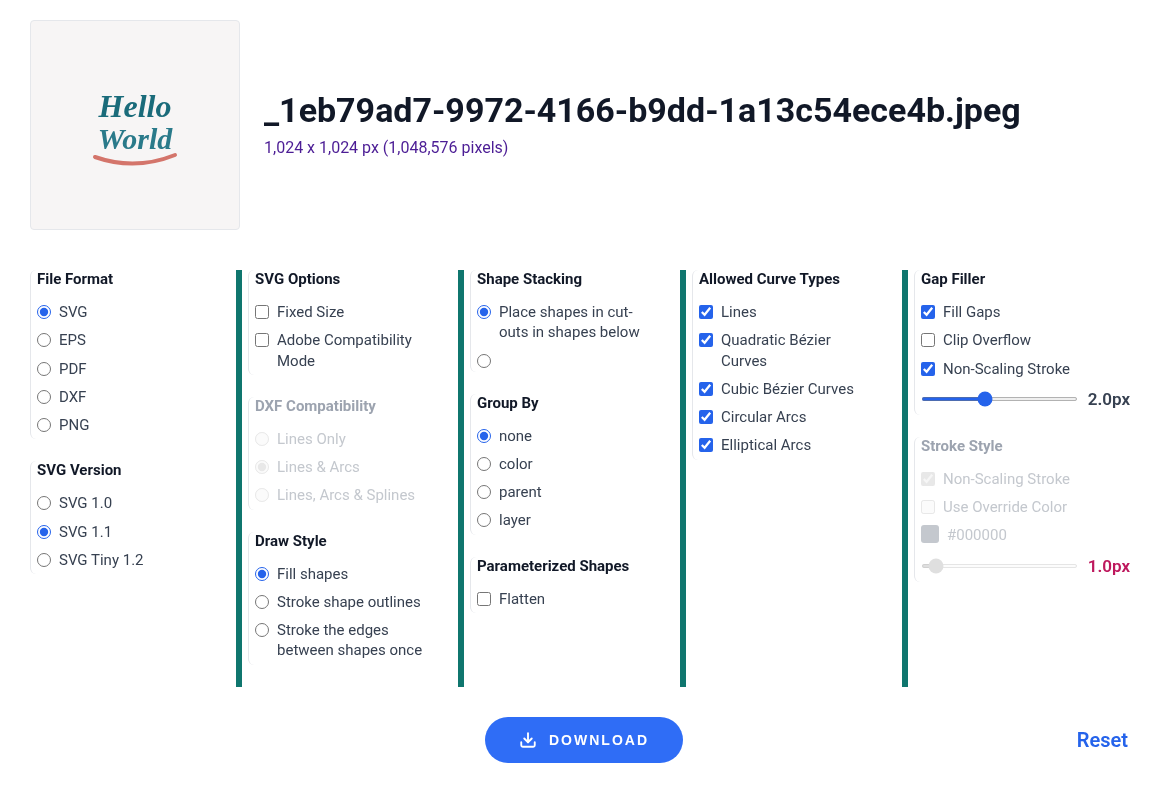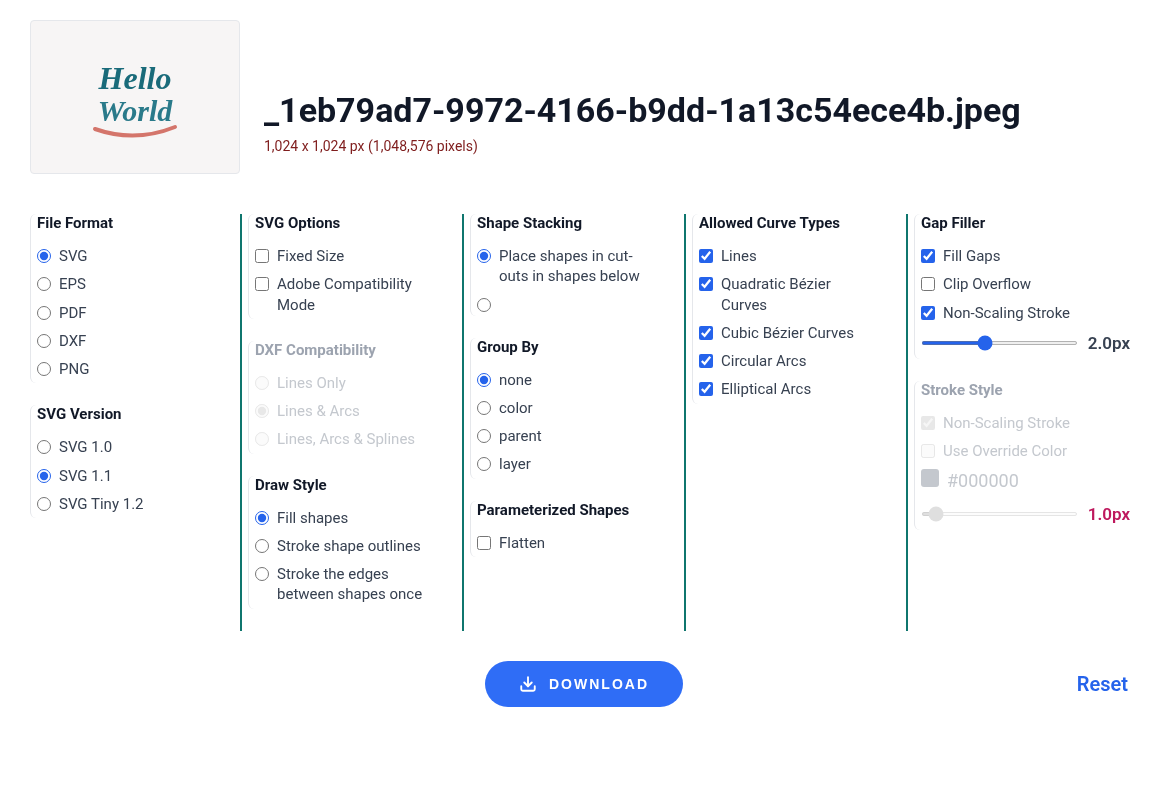--- a/index.html
+++ b/index.html
@@ -11,43 +11,43 @@
     padding: 20px 30px 0 30px;
     width: 1168px;
   }
   .header {
     display: flex;
     gap: 24px;
     align-items: flex-start;
     margin-bottom: 40px;
   }
   .thumbnail {
-    width: 210px; height: 154px;
+    width: 210px; height: 210px;
     border: 1px solid #e5e7eb;
     border-radius: 4px;
     display: flex; align-items: center; justify-content: center;
     background: #f7f5f5;
   }
   .thumbnail svg { width: 140px; height: 100px; }
   .fileinfo { padding-top: 70px; }
   .filename {
     font-size: 34px;
     font-weight: 700;
     color: #111827;
     margin-bottom: 8px;
   }
-  .dimensions { font-size: 14px; color: #7f1d1d; }
+  .dimensions { font-size: 16px; color: #4c1d95; }
   .options {
     display: flex;
     gap: 0;
   }
   .col {
     width: 222px;
     padding-right: 28px;
-    border-right: 2px solid #0f766e;
+    border-right: 6px solid #0f766e;
     padding-left: 12px;
   }
   .col:first-child { padding-left: 0; width: 212px;}
   .col:last-child { border-right: none; padding-right: 0; }
   .section-title {
     font-size: 15px;
     font-weight: 700;
     color: #111827;
     margin-bottom: 10px;
   }
@@ -80,21 +80,21 @@
     flex: 1;
     accent-color: #2563eb;
     height: 4px;
   }
   .slider-val { font-size: 17px; font-weight: 600; color: #374151; }
   .section.disabled .slider-val { color: #be185d; }
   .section.disabled input[type="range"] { accent-color: #cbd5e1; opacity: 0.6;}
   .color-swatch {
     width: 18px; height: 18px; background: #c4c8ce; border-radius: 3px;
   }
-  .color-text { color: #c4c8ce; font-size: 18px; text-align: center; }
+  .color-text { color: #c4c8ce; font-size: 15px; text-align: center; }
   .footer {
     display: flex;
     align-items: center;
     justify-content: center;
     position: relative;
     padding: 30px 0 20px 0;
   }
   .download-btn {
     background: #2f6df6;
     color: #fff;

